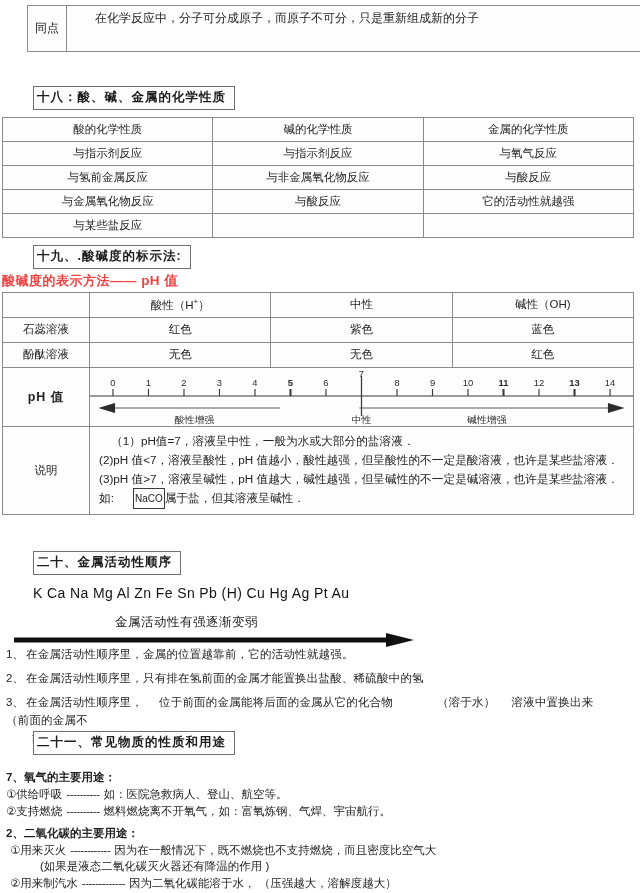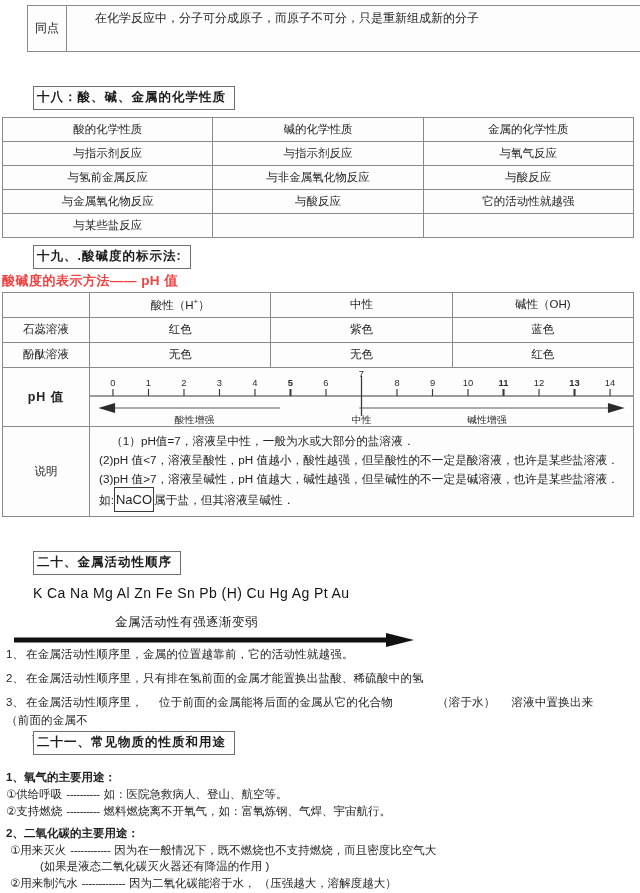--- a/index.html
+++ b/index.html
@@ -122,21 +122,22 @@
     font-size: 11.7px;
     line-height: 1.62;
     vertical-align: top;
   }
   .tbl-ph td.explain .indent { padding-left: 12px; }
   .sup { vertical-align: super; font-size: 8px; }
   .boxed-formula {
     border: 1px solid #3a3a3a;
     padding: 4px 1px;
     font-family: "Liberation Sans", sans-serif;
-    font-size: 13px;
+    font-size: 10px;
+    margin-left: 19px;
   }
 
   
   .ph-scale { width: 100%; height: 58px; display: block; }
 
   
   .metal-series {
     position: absolute;
     left: 33px;
     top: 585px;
@@ -334,21 +335,21 @@
   </div>
   <div class="note" id="note2">
     <span class="num">2、</span><span>在金属活动性顺序里，只有排在氢前面的金属才能置换出盐酸、稀硫酸中的氢</span>
   </div>
   <div class="note" id="note3">
     <span class="num">3、</span><span>在金属活动性顺序里，</span><span class="gap-s"></span><span>位于前面的金属能将后面的金属从它的化合物</span><span class="gap-l"></span><span>（溶于水）</span><span class="gap-s"></span><span>溶液中置换出来</span><span class="gap-m"></span><span>（前面的金属不</span><span class="cont">能用 K、Ca、Na)</span>
   </div>
 
   <div class="sec-head" id="sec21">二十一、常见物质的性质和用途</div>
 
-  <div class="u-block" id="o2-title">1、氧气的主要用途：</div>
+  <div class="u-block" id="o2-title">7、氧气的主要用途：</div>
   <div class="u-block" id="o2-a">
     <span>①供给呼吸</span><span class="dash">----------</span><span>如：医院急救病人、登山、航空等。</span>
   </div>
   <div class="u-block" id="o2-b">
     <span>②支持燃烧</span><span class="dash">----------</span><span>燃料燃烧离不开氧气，如：富氧炼钢、气焊、宇宙航行。</span>
   </div>
 
   <div class="u-block" id="co2-title">2、二氧化碳的主要用途：</div>
   <div class="u-block" id="co2-a">
     <span>①用来灭火</span><span class="dash">------------</span><span>因为在一般情况下，既不燃烧也不支持燃烧，而且密度比空气大</span>

